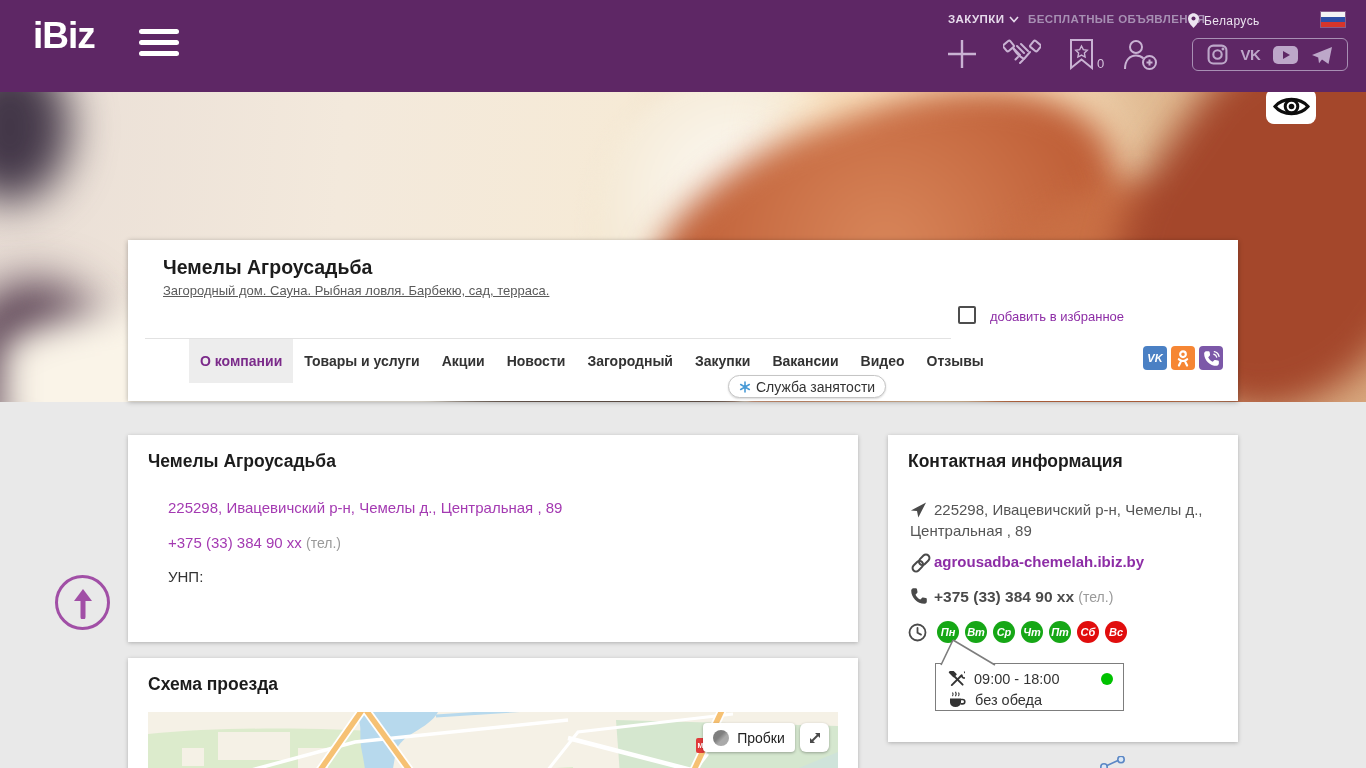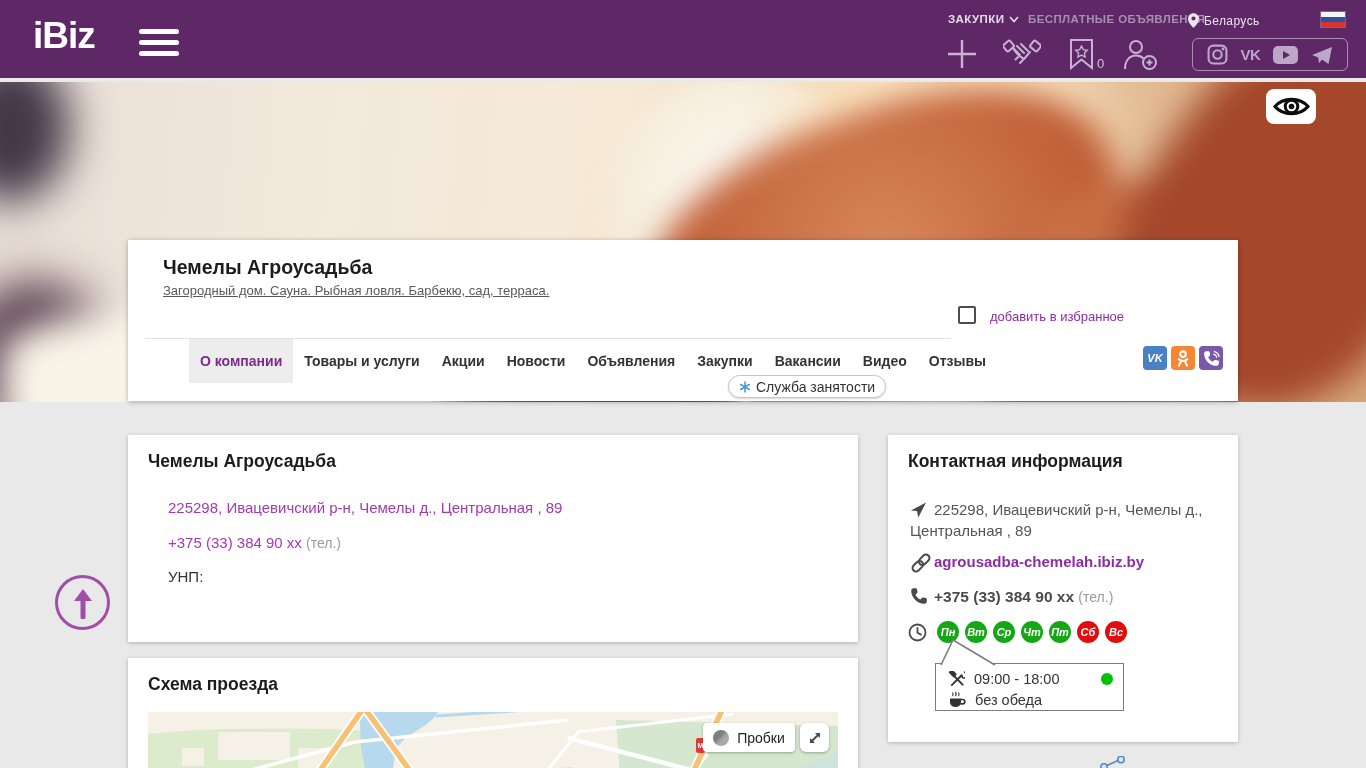--- a/index.html
+++ b/index.html
@@ -1,21 +1,21 @@
 <!DOCTYPE html>
 <html><head>
 <meta charset="utf-8">
 <style>
   * { margin:0; padding:0; box-sizing:border-box; }
   html,body { width:1366px; height:768px; overflow:hidden; }
   body { font-family:"Liberation Sans", sans-serif; background:#e9e9e9; position:relative; }
   #page { position:absolute; inset:0; width:1366px; height:768px; overflow:hidden; }
 
   
-  .header { position:absolute; left:0; top:0; width:1366px; height:78px; background:#5e2765; z-index:10; }
+  .header { position:absolute; left:0; top:0; width:1366px; height:92px; background:#5e2765; z-index:10; }
   .logo { position:absolute; left:33px; top:15px; color:#fff; font-size:37px; font-weight:800; letter-spacing:-1px; cursor:pointer; }
   .burger { position:absolute; left:139px; top:29px; width:40px; height:26px; cursor:pointer; }
   .burger i { display:block; width:40px; height:4.5px; background:#fff; border-radius:3px; margin-bottom:6.5px; }
   .search-wrap { position:absolute; left:216px; top:18px; width:681px; height:45px; }
   .search-input { width:100%; height:100%; background:#b9a3c3; border:1px solid #9d83aa; border-radius:8px;
       padding:0 14px 0 50px; font-size:16.5px; color:#fff; font-family:"Liberation Sans",sans-serif; outline:none; }
   .search-input::placeholder { color:#f2ebf5; opacity:1; }
   .search-icon { position:absolute; left:14px; top:10px; }
 
   .hnav { position:absolute; top:13px; font-size:11.5px; font-weight:bold; letter-spacing:.4px; cursor:pointer; white-space:nowrap; }
@@ -226,21 +226,21 @@
     <div class="company-title">Чемелы Агроусадьба</div>
     <div class="company-desc">Загородный дом. Сауна. Рыбная ловля. Барбекю, сад, терраса.</div>
     <div class="fav-box"></div>
     <div class="fav-label">добавить в избранное</div>
 
     <div class="tabs">
       <div class="tab" data-active="true">О компании</div>
       <div class="tab" data-active="false">Товары и услуги</div>
       <div class="tab" data-active="false">Акции</div>
       <div class="tab" data-active="false">Новости</div>
-      <div class="tab" data-active="false">Объявления</div>
+      <div class="tab" data-active="false">Загородный</div>
       <div class="tab" data-active="false">Закупки</div>
       <div class="tab" data-active="false">Вакансии</div>
       <div class="tab" data-active="false">Видео</div>
       <div class="tab" data-active="false">Отзывы</div>
     </div>
 
     <div class="share-row">
       <div class="share-ic share-vk">VK</div>
       <div class="share-ic share-ok">
         <svg width="20" height="22" viewBox="0 0 24 24">

